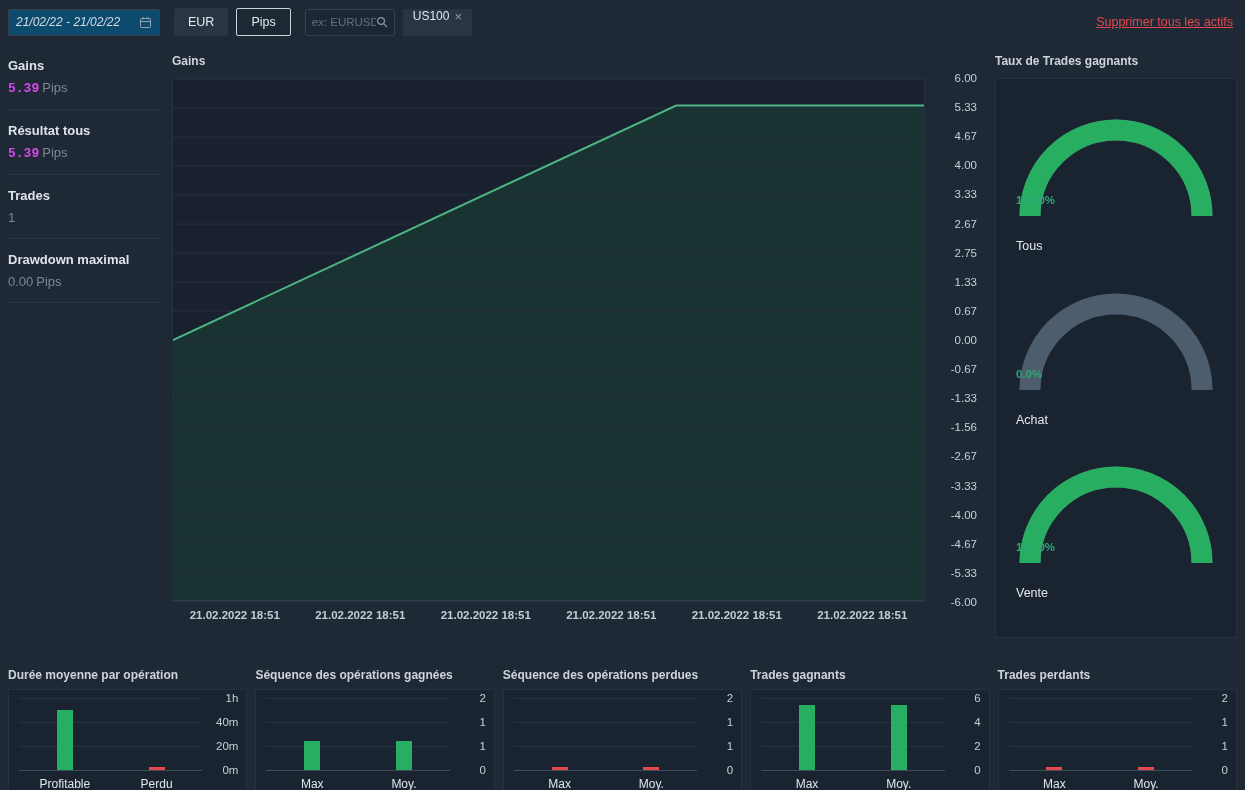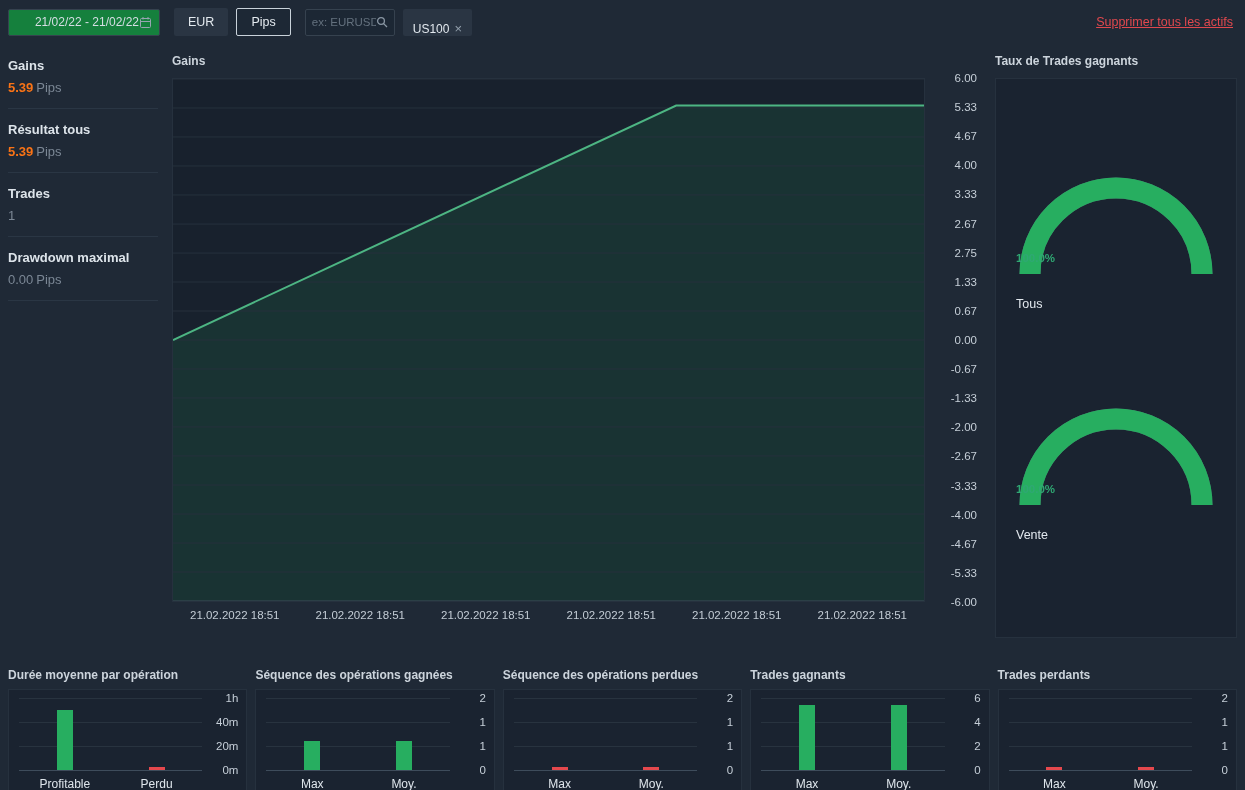--- a/index.html
+++ b/index.html
@@ -6,58 +6,58 @@
   html,body { width:1245px; height:790px; }
   body {
     background:#1f2936;
     font-family:"Liberation Sans","DejaVu Sans",sans-serif;
     color:#dbe2e9;
     overflow:hidden;
     position:relative;
   }
   
   .topbar { display:flex; align-items:center; height:44px; padding:0 8px; }
-  .date-input{ width:152px; height:27px; background:#15803d; border:1px solid #36424f;
-    border-radius:2px; display:flex; align-items:center; justify-content:flex-end;
-    padding:0 7px; font-size:12px; color:#d6dde4; cursor:pointer; }
+  .date-input{ width:152px; height:27px; background:#0c4a6e; border:1px solid #36424f;
+    border-radius:2px; display:flex; align-items:center; justify-content:space-between;
+    padding:0 7px; font-size:12px; color:#d6dde4; cursor:pointer;font-style:italic; }
   .tb-btn{ height:28px; padding:0 14px; margin-left:14px; background:#2a3543; border:none;
     border-radius:2px; color:#e4eaef; font-size:12.5px; font-family:inherit; cursor:pointer; }
   .tb-btn.selected{ margin-left:8px; background:#1d2835; border:1px solid #c9d2da; }
   .search-box{ margin-left:14px; width:90px; height:27px; background:#1c2734;
     border:1px solid #36424f; border-radius:2px; display:flex; align-items:center; padding:0 6px; }
   .search-box input{ flex:1; min-width:0; background:transparent; border:none; outline:none;
     color:#cfd7de; font-size:11.5px; font-family:inherit; }
   .search-box input::placeholder{ color:#64717e; }
   .chip{ margin-left:8px; height:27px; background:#2a3543; border-radius:2px; display:flex;
-    align-items:flex-end; padding:0 10px; font-size:12px; color:#e2e8ee; gap:5px; cursor:pointer; }
+    align-items:flex-start; padding:0 10px; font-size:12px; color:#e2e8ee; gap:5px; cursor:pointer; }
   .chip-x{ color:#93a0ad; font-size:13px; cursor:pointer; }
   .clear-link{ margin-left:auto; margin-right:4px; color:#e0484e; font-size:12.5px;
     text-decoration:underline; cursor:pointer; }
   .icon-svg{ display:block; }
   
   .main-grid{ display:grid; grid-template-columns:150px 1fr 242px; column-gap:14px;
     padding:0 8px; align-items:start; }
   
   .stats{ padding-top:14px; }
   .stat{ padding-bottom:13px; border-bottom:1px solid #2a3644; margin-bottom:13px; }
   .stat-label{ font-size:13px; font-weight:bold; color:#dde4ea; }
   .stat-value{ margin-top:7px; font-size:13px; }
-  .green{ color:#f97316; font-weight:bold; }
+  .green{ color:#d946ef; font-weight:bold;font-family:Liberation Mono, monospace; }
   .muted{ color:#7b8795; }
   .stat-value .unit{ margin-left:3px; color:#7b8795; font-weight:normal; }
   
   .section-title{ margin:10px 0; font-size:12px; font-weight:bold; color:#ccd4dc; }
   
   .plot-row{ display:flex; }
   .plot-area{ position:relative; flex:1; height:524px; background:#18212d; border:1px solid #26313e; }
   .plot-area svg{ position:absolute; inset:0; width:100%; height:100%; }
   .ylabels{ position:relative; width:56px; height:524px; }
   .ylabels span{ position:absolute; left:0; right:4px; text-align:right;
     transform:translateY(-50%); font-size:11.5px; color:#c6cfd8; }
-  .xlabels{ display:flex; margin:7px 56px 0 0; }
+  .xlabels{ display:flex; margin:7px 56px 0 0;font-weight:bold; }
   .xlabels span{ flex:1; text-align:center; font-size:11.5px; color:#c3ccd5; }
   
   .gauges-panel{ height:560px; background:#1a2330; border:1px solid #26313e; display:flex;
     flex-direction:column; justify-content:space-evenly; align-items:center; }
   .gauge{ position:relative; width:200px; }
   .gauge svg{ width:200px; height:104px; display:block; margin:0 auto; }
   .gauge-pct{ position:absolute; left:0; right:0; top:78px; font-size:11.5px;
     font-weight:bold; color:#2fa873; }
   .gauge-label{ margin-top:19px; font-size:12.5px; color:#e2e8ee; }
   
@@ -171,21 +171,21 @@
           <span style="top:11.11%">4.67</span>
           <span style="top:16.67%">4.00</span>
           <span style="top:22.22%">3.33</span>
           <span style="top:27.78%">2.67</span>
           <span style="top:33.33%">2.75</span>
           <span style="top:38.89%">1.33</span>
           <span style="top:44.44%">0.67</span>
           <span style="top:50.00%">0.00</span>
           <span style="top:55.56%">-0.67</span>
           <span style="top:61.11%">-1.33</span>
-          <span style="top:66.67%">-2.00</span>
+          <span style="top:66.67%">-1.56</span>
           <span style="top:72.22%">-2.67</span>
           <span style="top:77.78%">-3.33</span>
           <span style="top:83.33%">-4.00</span>
           <span style="top:88.89%">-4.67</span>
           <span style="top:94.44%">-5.33</span>
           <span style="top:100.00%">-6.00</span>
         </div>
     </div>
     <div class="xlabels">
         <span>21.02.2022 18:51</span>
@@ -204,20 +204,28 @@
         <svg viewBox="0 0 200 104">
             <path d="M 14 100 A 86 86 0 0 1 186 100" fill="none" stroke="#4e5d6d" stroke-width="21"></path>
             <path d="M 14 100 A 86 86 0 0 1 186 100" fill="none" stroke="#27ae60" stroke-width="21" stroke-dasharray="270.2 279.2"></path>
           </svg>
         <div class="gauge-pct">100.0%</div>
         <div class="gauge-label">Tous</div>
       </div>
       <div class="gauge">
         <svg viewBox="0 0 200 104">
             <path d="M 14 100 A 86 86 0 0 1 186 100" fill="none" stroke="#4e5d6d" stroke-width="21"></path>
+            <path d="M 14 100 A 86 86 0 0 1 186 100" fill="none" stroke="#27ae60" stroke-width="21" stroke-dasharray="0.0 279.2"></path>
+          </svg>
+        <div class="gauge-pct">0.0%</div>
+        <div class="gauge-label">Achat</div>
+      </div>
+      <div class="gauge">
+        <svg viewBox="0 0 200 104">
+            <path d="M 14 100 A 86 86 0 0 1 186 100" fill="none" stroke="#4e5d6d" stroke-width="21"></path>
             <path d="M 14 100 A 86 86 0 0 1 186 100" fill="none" stroke="#27ae60" stroke-width="21" stroke-dasharray="270.2 279.2"></path>
           </svg>
         <div class="gauge-pct">100.0%</div>
         <div class="gauge-label">Vente</div>
       </div>
     </div>
   </aside>
 </div>
 
 <div class="bottom-row">

